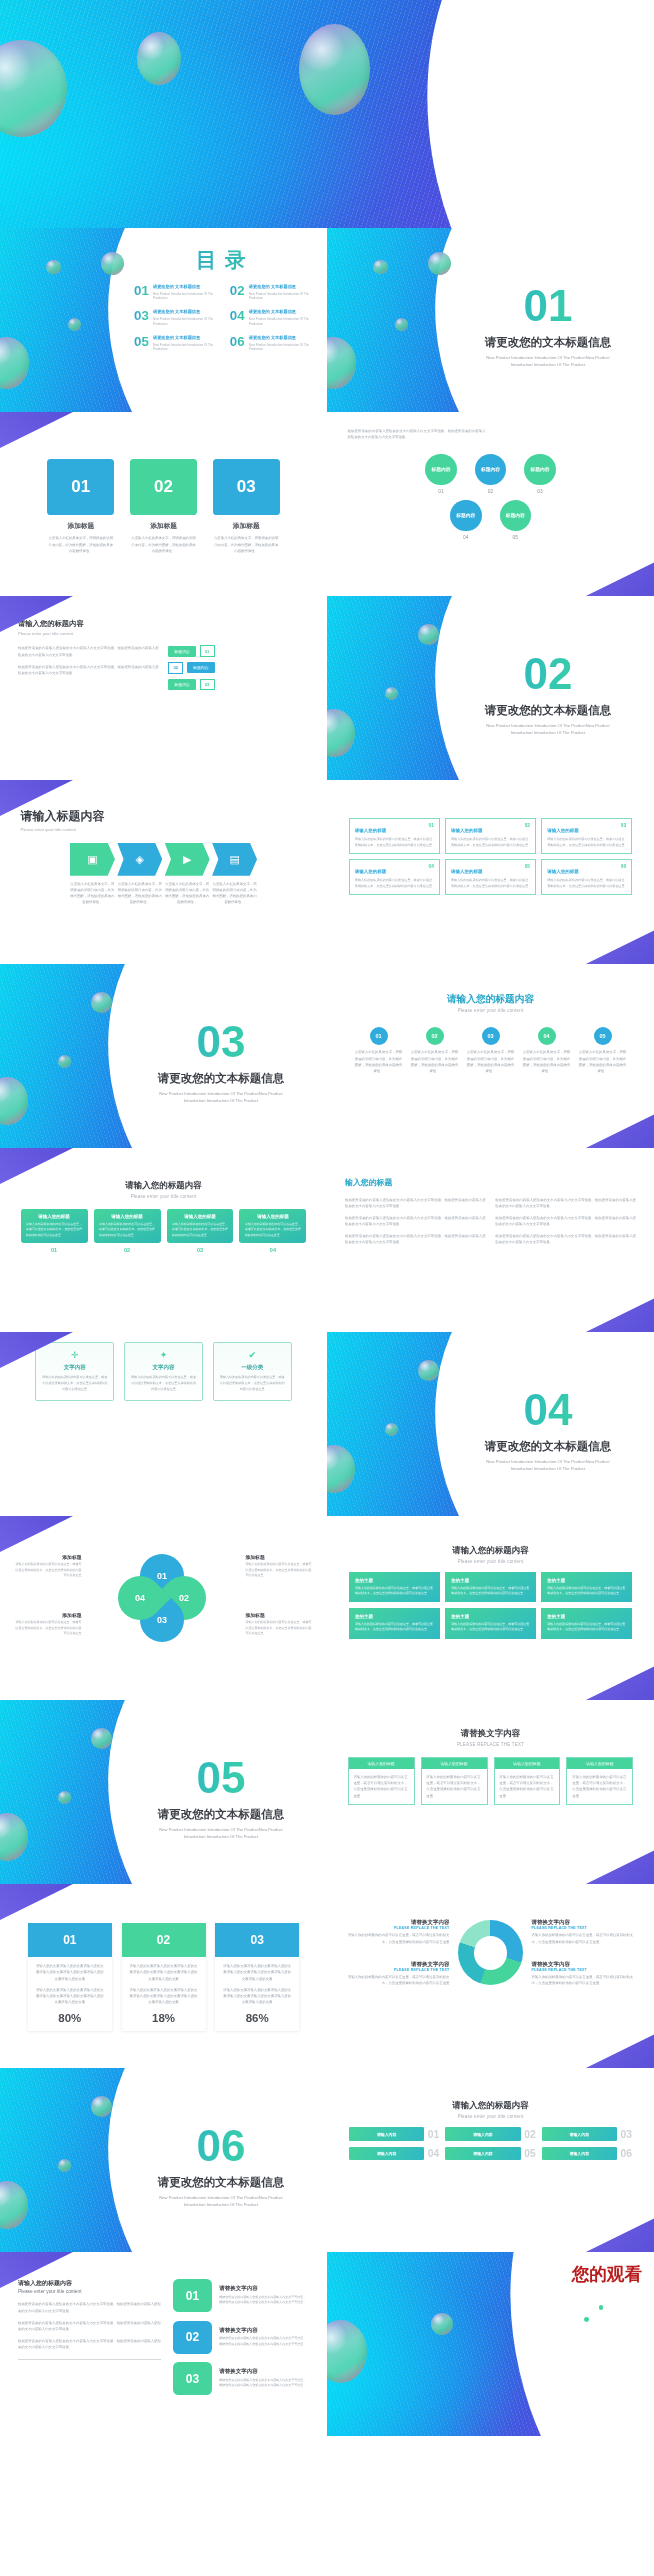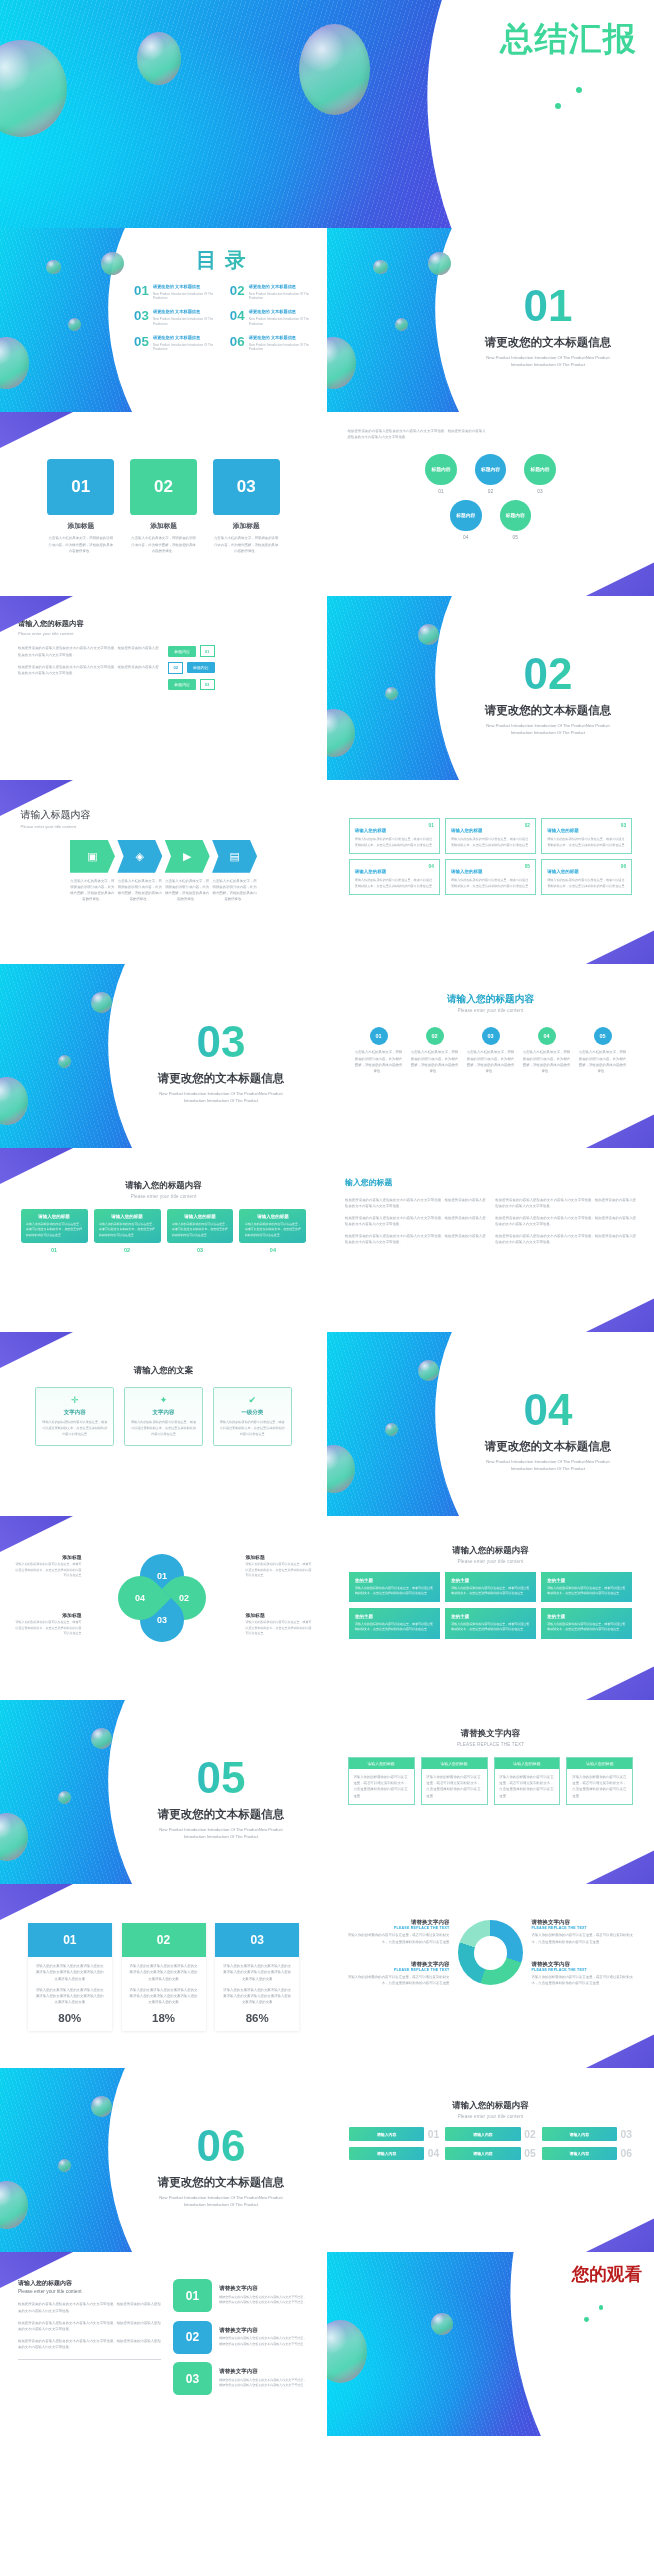--- a/index.html
+++ b/index.html
@@ -192,36 +192,20 @@
 
   <div class="slide full">
     <div class="bg-hero"></div>
     <div class="stripes"></div>
     <div class="cyan-wave"></div>
     <div class="white-cut" style="right:-26%; top:-60%; height:240%; width:60%;"></div>
     <div class="bubble" style="width:44px;height:53px;left:137px;top:31.5px;"></div>
     <div class="bubble" style="width:71px;height:91px;left:299px;top:24px;"></div>
     <div class="bubble" style="width:91px;height:97px;left:-24px;top:40px;"></div>
 
-    <div class="hero-txt">
-      <div class="hero-title">
-        <span class="w">扁平</span><span class="g">总结汇报</span>
-      </div>
-      <div class="hero-en">FLAT SUMMARY REPORT</div>
-      <div class="hero-meta">
-        <div>
-            <span class="dot"></span>
-            <span>汇报人：代用名</span>
-          </div>
-        <div>
-            <span class="dot"></span>
-            <span>汇报时间：NN年NN月</span>
-          </div>
-      </div>
-    </div>
   </div>
   <div class="clear"></div>
 
   <div class="row">
     <div class="slide">
       <div class="bg-hero"></div>
       <div class="stripes b"></div>
       <div class="white-cut"></div>
       <div class="bubble" style="width:14.5px;height:14.5px;left:46px;top:31.5px;"></div>
       <div class="bubble" style="width:23px;height:23px;left:101px;top:24px;"></div>
@@ -394,21 +378,21 @@
         <div class="sec-title">请更改您的文本标题信息</div>
         <div class="sec-en" style="margin-left:auto;margin-right:auto;">New Product Introduction Introduction Of The ProductNew Product Introduction Introduction Of The Product</div>
       </div>
     </div>
   </div>
 
   <div class="row">
     <div class="slide">
       <div class="violet-tri" style="top:0;bottom:auto;transform:scaleY(-1);"></div>
       <div style="padding:28px 20.6px 0;">
-        <div style="font-size:10px;font-weight:normal;color:#3b3f46;">请输入标题内容</div>
+        <div style="font-size:12px;font-weight:bold;color:#3b3f46;">请输入标题内容</div>
         <div style="font-size:4.2px;color:#a7adb5;margin-top:1.8px;">Please enter your title content</div>
       </div>
       <div class="chev-row">
         <div class="chev">
             <span style="font-size:11px;">▣</span>
           </div>
         <div class="chev alt">
             <span style="font-size:11px;">◈</span>
           </div>
         <div class="chev">
@@ -534,23 +518,20 @@
             <div class="lorem j" style="margin-top:5.5px;">根据您所需要的内容输入您想要的文本内容输入内文文字等信息。根据您所需要的内容输入您想要的文本内容输入内文文字等信息。</div>
           </div>
         </div>
       </div>
     </div>
   </div>
 
   <div class="row">
     <div class="slide">
       <div class="violet-tri" style="top:0;bottom:auto;transform:scaleY(-1);"></div>
-      <div style="padding:33px 0 0;text-align:center;">
-        <div class="slide-h">请输入您的文案</div>
-      </div>
       <div class="fc-row">
         <div class="fc">
           <div class="ic">✛</div>
           <div class="t">文字内容</div>
           <div class="d">请输入你的副标题你的内容可以发在这里，或者可以通过复制粘贴文本，点击这里选择粘贴你的内容可以发在这里</div>
         </div>
         <div class="fc">
           <div class="ic">✦</div>
           <div class="t">文字内容</div>
           <div class="d">请输入你的副标题你的内容可以发在这里，或者可以通过复制粘贴文本，点击这里选择粘贴你的内容可以发在这里</div>

